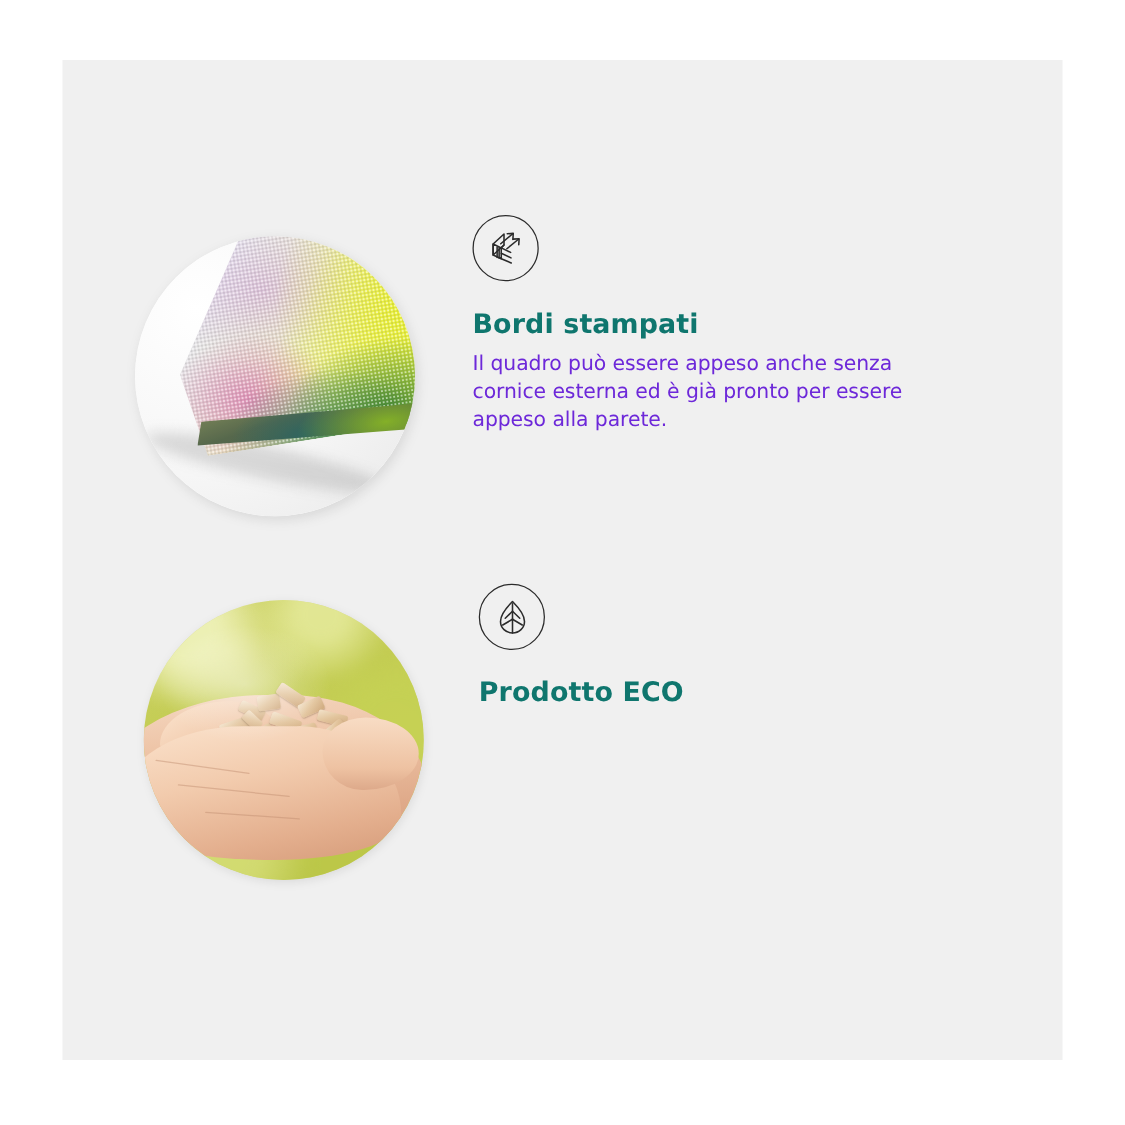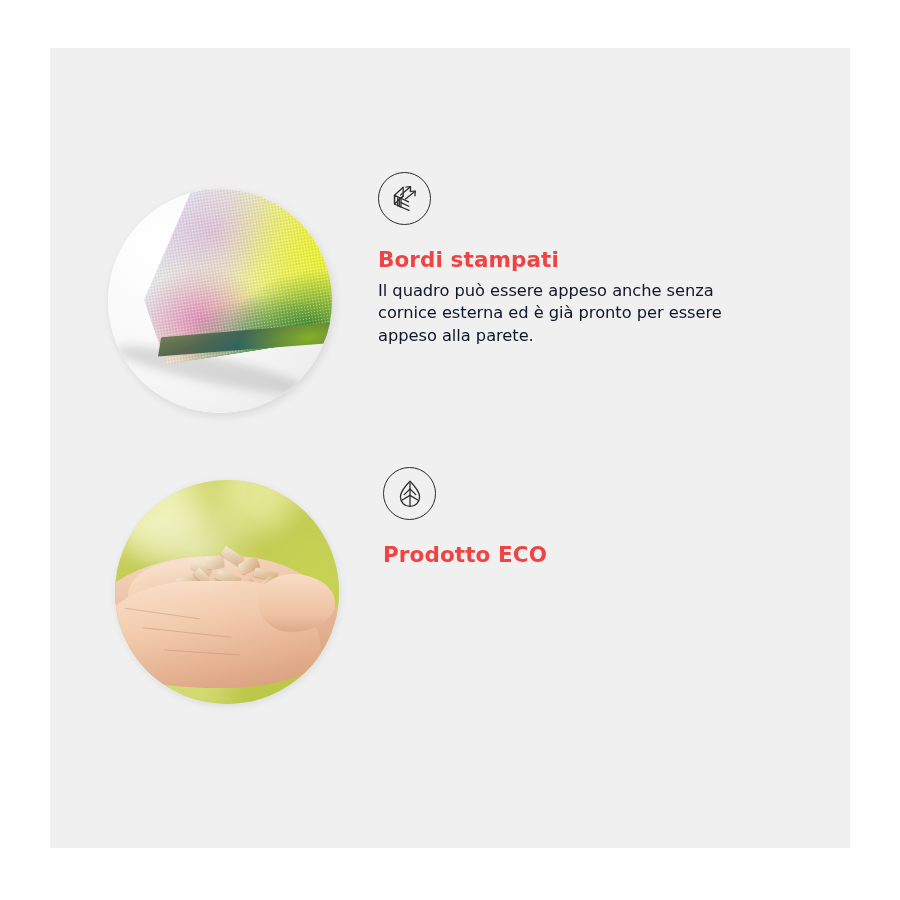--- a/index.html
+++ b/index.html
@@ -59,29 +59,29 @@
     box-sizing: border-box;
     display: flex;
     align-items: center;
     justify-content: center;
   }
 
   .feature-title {
     margin: 22px 0 0 0;
     font-size: 21.5px;
     font-weight: 600;
-    color: #ef4444;
+    color: #0f766e;
     letter-spacing: 0.1px;
     line-height: 1.2;
   }
 
   .feature-desc {
     margin: 7px 0 0 0;
     font-size: 16.3px;
-    color: #0f172a;
+    color: #6d28d9;
     line-height: 1.38;
     letter-spacing: -0.05px;
   }
 
   
   .disc-white {
     position: absolute;
     left: 8px;
     top: 47px;
     width: 224px;

